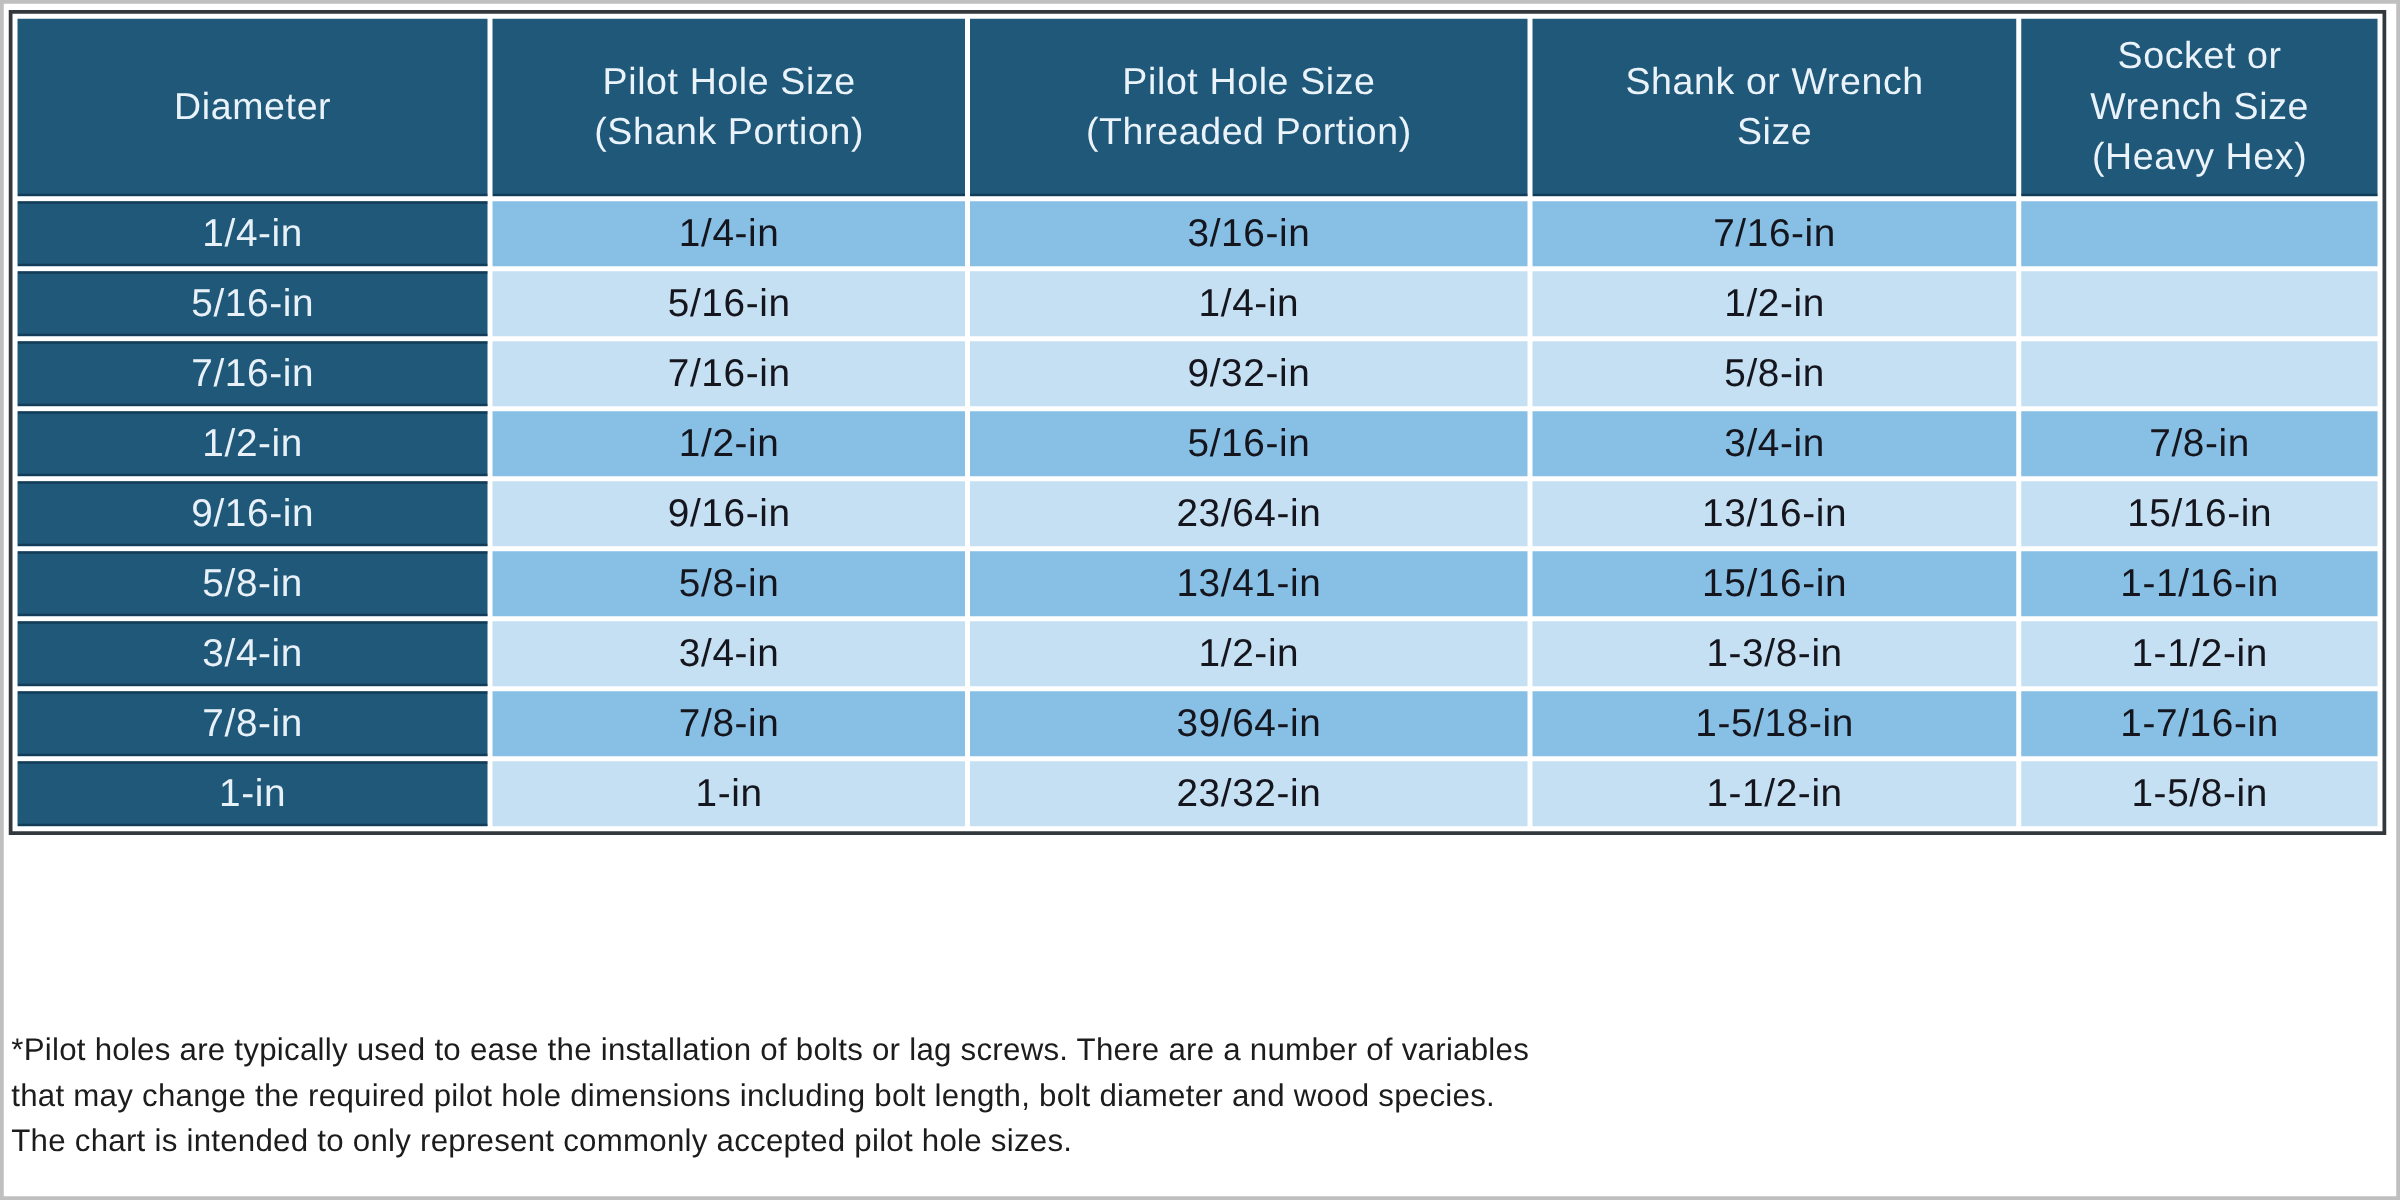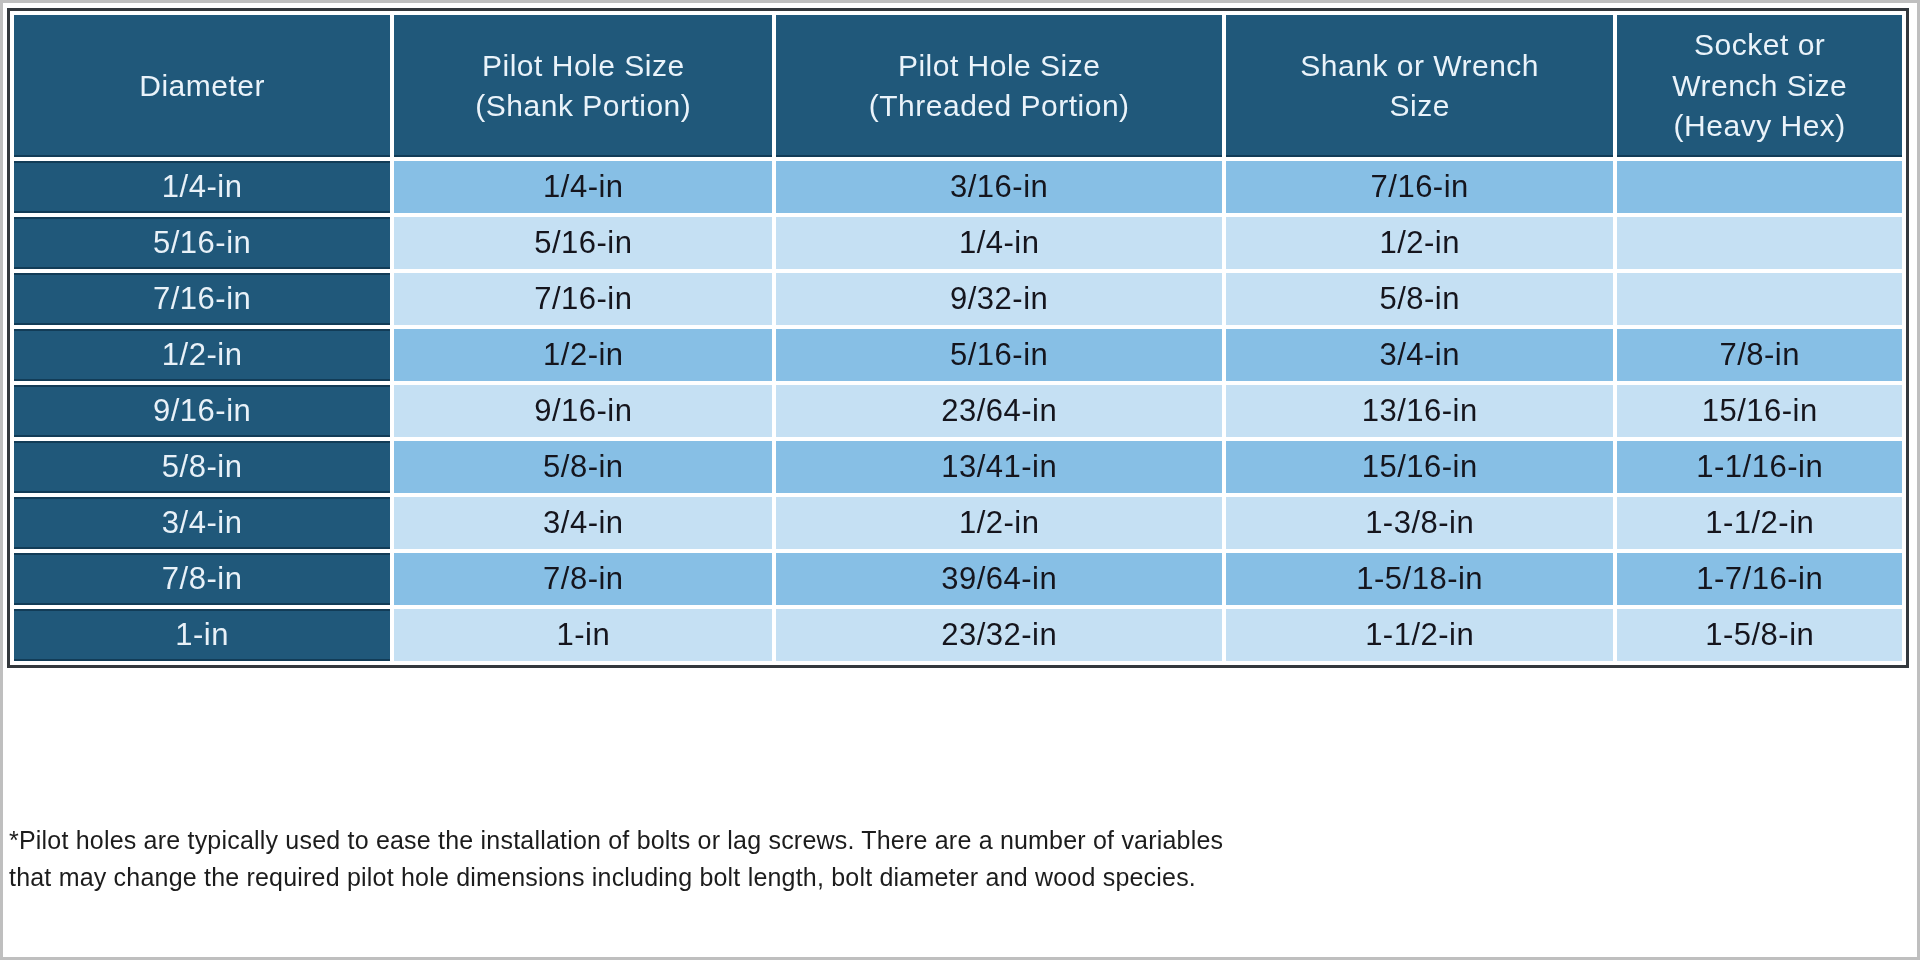--- a/index.html
+++ b/index.html
@@ -151,15 +151,16 @@
           <td>23/32-in</td>
           <td>1-1/2-in</td>
           <td>1-5/8-in</td>
         </tr>
       </tbody>
   </table>
 
   <div class="footnote">
     <div>*Pilot holes are typically used to ease the installation of bolts or lag screws. There are a number of variables</div>
     <div>that may change the required pilot hole dimensions including bolt length, bolt diameter and wood species.</div>
+    <div>The chart is intended to only represent commonly accepted pilot hole sizes.</div>
   </div>
 
 </div>
 
 </body></html>

